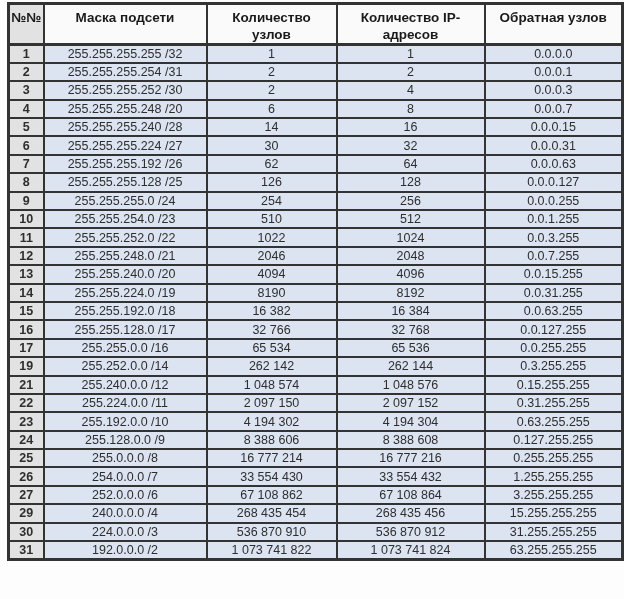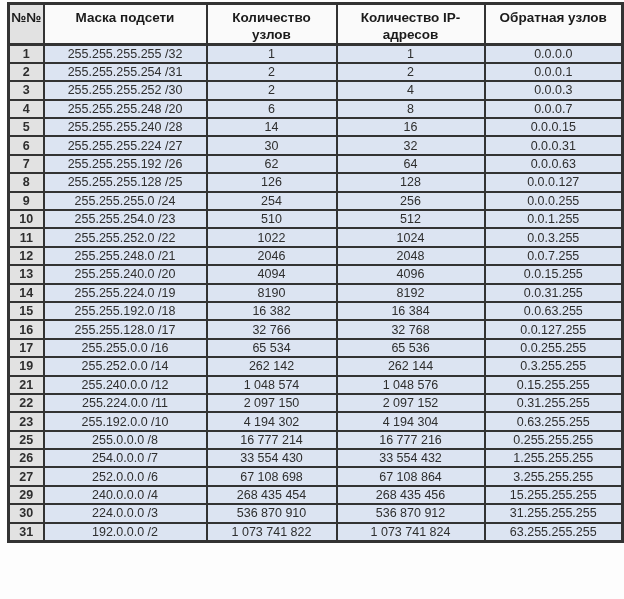--- a/index.html
+++ b/index.html
@@ -273,41 +273,48 @@
   </tr>
 
   <tr class="data-row">
     <td class="num-cell">23</td>
     <td class="blue-cell">255.192.0.0 /10</td>
     <td class="blue-cell">4 194 302</td>
     <td class="blue-cell">4 194 304</td>
     <td class="blue-cell">0.63.255.255</td>
   </tr>
 
+  <tr class="data-row">
+    <td class="num-cell">24</td>
+    <td class="blue-cell">255.128.0.0 /9</td>
+    <td class="blue-cell">8 388 606</td>
+    <td class="blue-cell">8 388 608</td>
+    <td class="blue-cell">0.127.255.255</td>
+  </tr>
 
   <tr class="data-row">
     <td class="num-cell">25</td>
     <td class="blue-cell">255.0.0.0 /8</td>
     <td class="blue-cell">16 777 214</td>
     <td class="blue-cell">16 777 216</td>
     <td class="blue-cell">0.255.255.255</td>
   </tr>
 
   <tr class="data-row">
     <td class="num-cell">26</td>
     <td class="blue-cell">254.0.0.0 /7</td>
     <td class="blue-cell">33 554 430</td>
     <td class="blue-cell">33 554 432</td>
     <td class="blue-cell">1.255.255.255</td>
   </tr>
 
   <tr class="data-row">
     <td class="num-cell">27</td>
     <td class="blue-cell">252.0.0.0 /6</td>
-    <td class="blue-cell">67 108 698</td>
+    <td class="blue-cell">67 108 862</td>
     <td class="blue-cell">67 108 864</td>
     <td class="blue-cell">3.255.255.255</td>
   </tr>
 
 
   <tr class="data-row">
     <td class="num-cell">29</td>
     <td class="blue-cell">240.0.0.0 /4</td>
     <td class="blue-cell">268 435 454</td>
     <td class="blue-cell">268 435 456</td>

